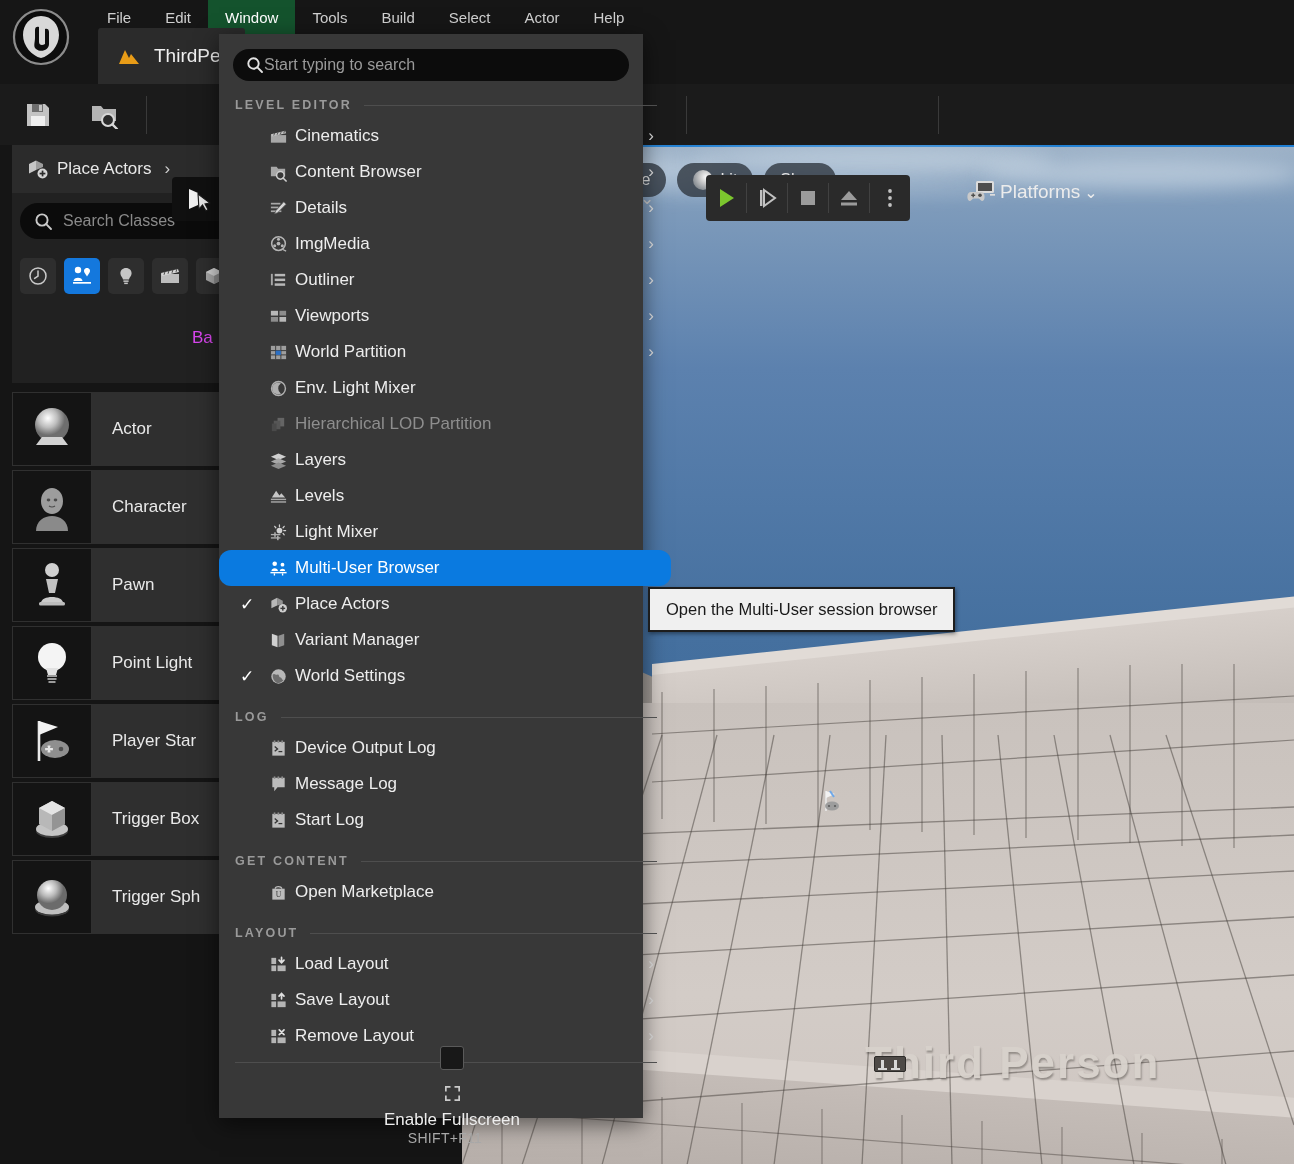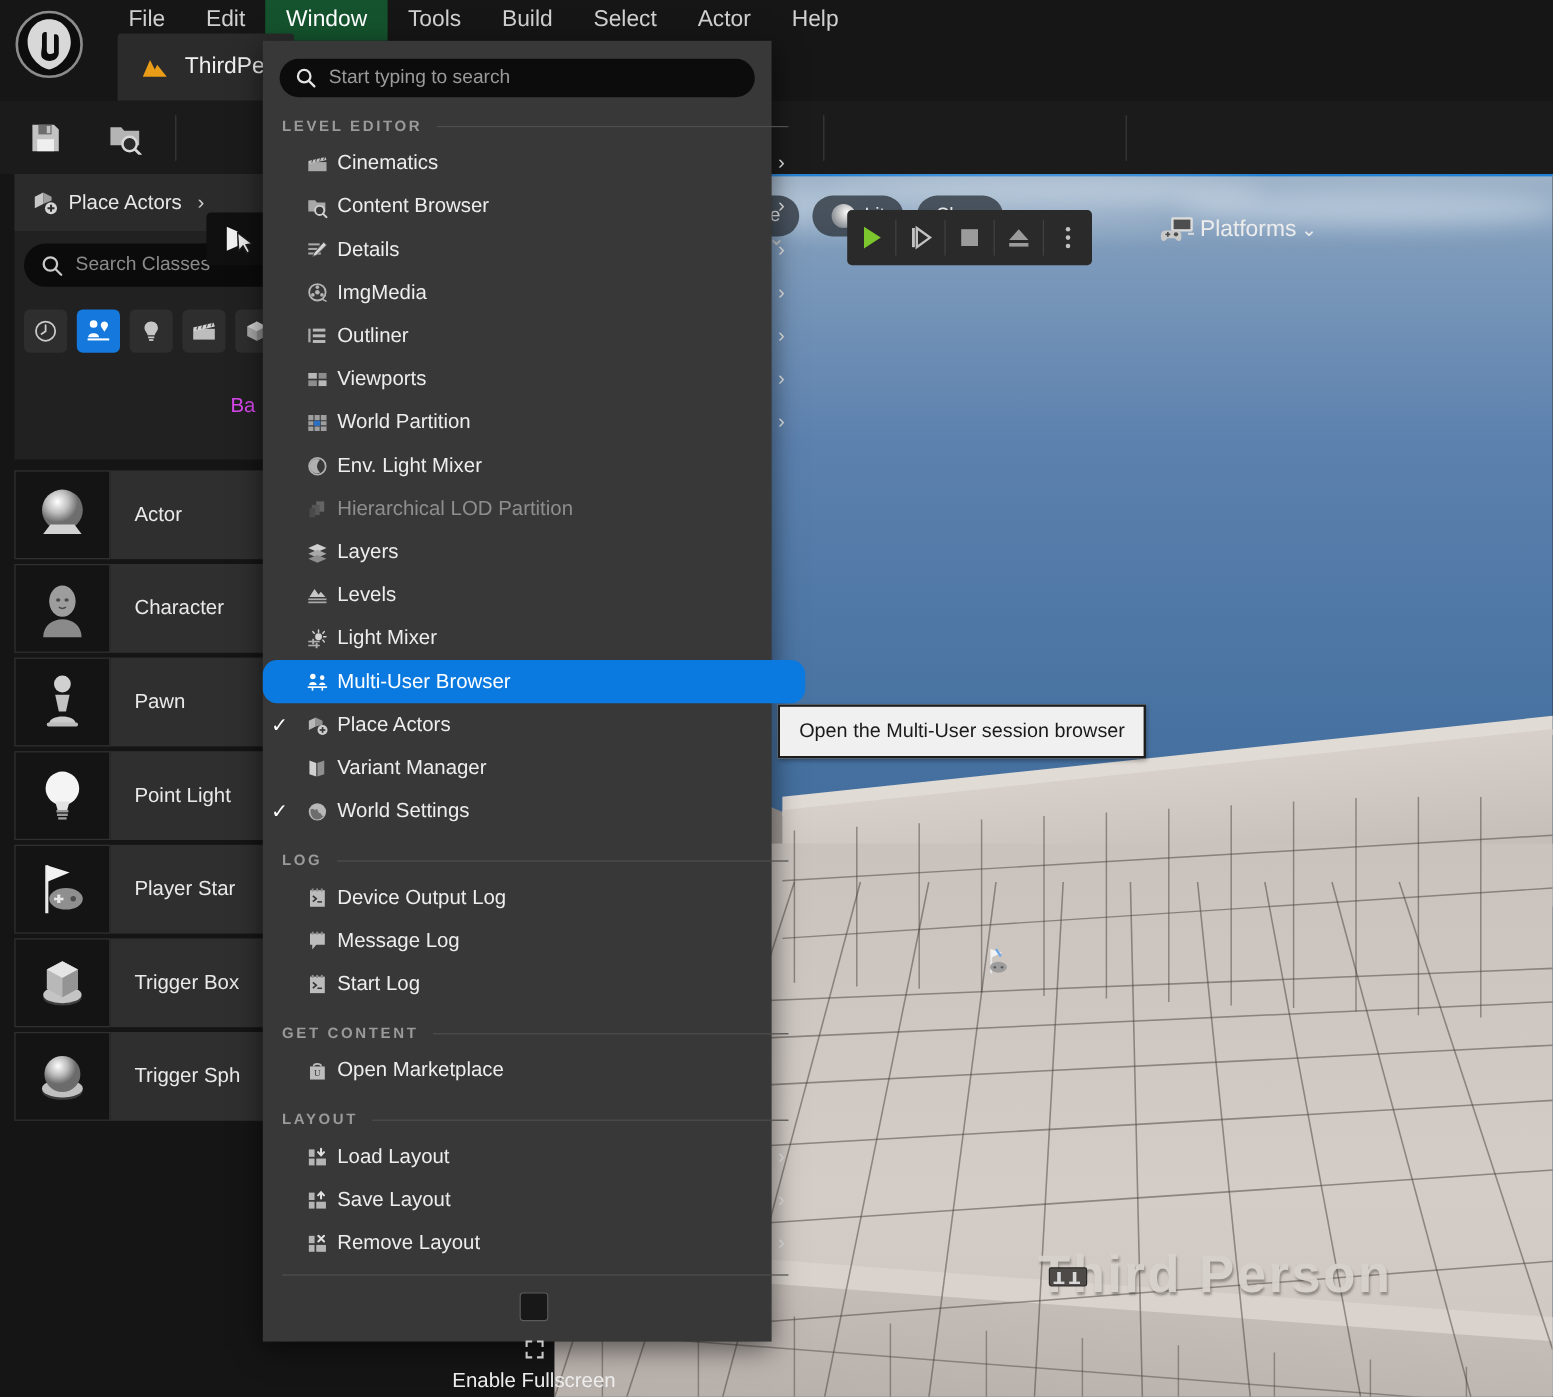--- a/index.html
+++ b/index.html
@@ -140,21 +140,21 @@
     position:absolute; left:0; top:0; width:1294px; height:84px; background:#161616;
   }
   .ue-logo {
     position:absolute; left:12px; top:8px; width:58px; height:58px;
   }
   .menubar {
     position:absolute; left:90px; top:0; height:34px; display:flex; align-items:stretch;
   }
   .menu-item {
     display:flex; align-items:center; padding:0 17px;
-    color:#d0d0d0; font-size:19px; cursor:default;
+    color:#d0d0d0; font-size:15px; cursor:default;
   }
   .menu-item.active { background:#14532d; color:#ffffff; }
   .project-tab {
     position:absolute; left:98px; top:28px; height:56px; background:#2b2b2b;
     display:flex; align-items:center; gap:12px; padding:0 18px;
     color:#f0f0f0; font-size:19px; border-radius:3px 3px 0 0;
   }
 
   .toolbar {
     position:absolute; left:0; top:84px; width:1294px; height:61px; background:#1b1b1b;
@@ -182,38 +182,38 @@
 
   
   .dropdown {
     position:absolute; left:219px; top:34px; width:424px; height:1084px;
     background:#383838; box-shadow: 0 6px 22px rgba(0,0,0,0.55);
     z-index:50;
   }
   .dd-search {
     position:absolute; left:14px; top:15px; width:396px; height:32px;
     background:#0c0c0c; border-radius:16px;
-    display:flex; align-items:center; gap:10px; padding:0 13px;
+    display:flex; align-items:center; padding:0 13px;
   }
   .dd-search input {
     flex:1; background:transparent; border:none; outline:none;
     color:#d8d8d8; font-size:16px; font-family:"Liberation Sans", sans-serif;
   }
   .dd-search input::placeholder { color:#9a9a9a; }
   .dd-section {
     display:flex; align-items:center; gap:12px;
     padding:0 14px 0 16px; height:26px; margin-top:4px;
   }
   .dd-section-label {
     color:#9a9a9a; font-size:12.5px; letter-spacing:2.2px; font-weight:bold;
   }
   .dd-section-rule { flex:1; height:1px; background:#4e4e4e; }
   .dd-item {
     position:relative; display:flex; align-items:center; height:36px;
-    color:#ededed; font-size:17px;
+    padding-left:14px; color:#ededed; font-size:17px;justify-content:center;
   }
   .dd-item.selected { background:#0a7ae0; color:#ffffff;border-radius:12px; }
   .dd-item.disabled { color:#8e8e8e; }
   .dd-check { width:28px; flex:0 0 28px; display:flex; align-items:center; justify-content:center; color:#ffffff; font-size:17px; }
   .dd-icon { width:34px; flex:0 0 34px; display:flex; align-items:center; justify-content:center; }
   .dd-label { flex:1; }
   .dd-arrow { color:#c6c6c6; font-size:17px; padding-right:17px; }
   .dd-shortcut { color:#a8a8a8; font-size:14px; padding-right:14px; letter-spacing:0.3px; }
   .dd-divider { height:1px; background:#4e4e4e; margin:8px 14px 8px 16px; }
   .dd-checkbox {

